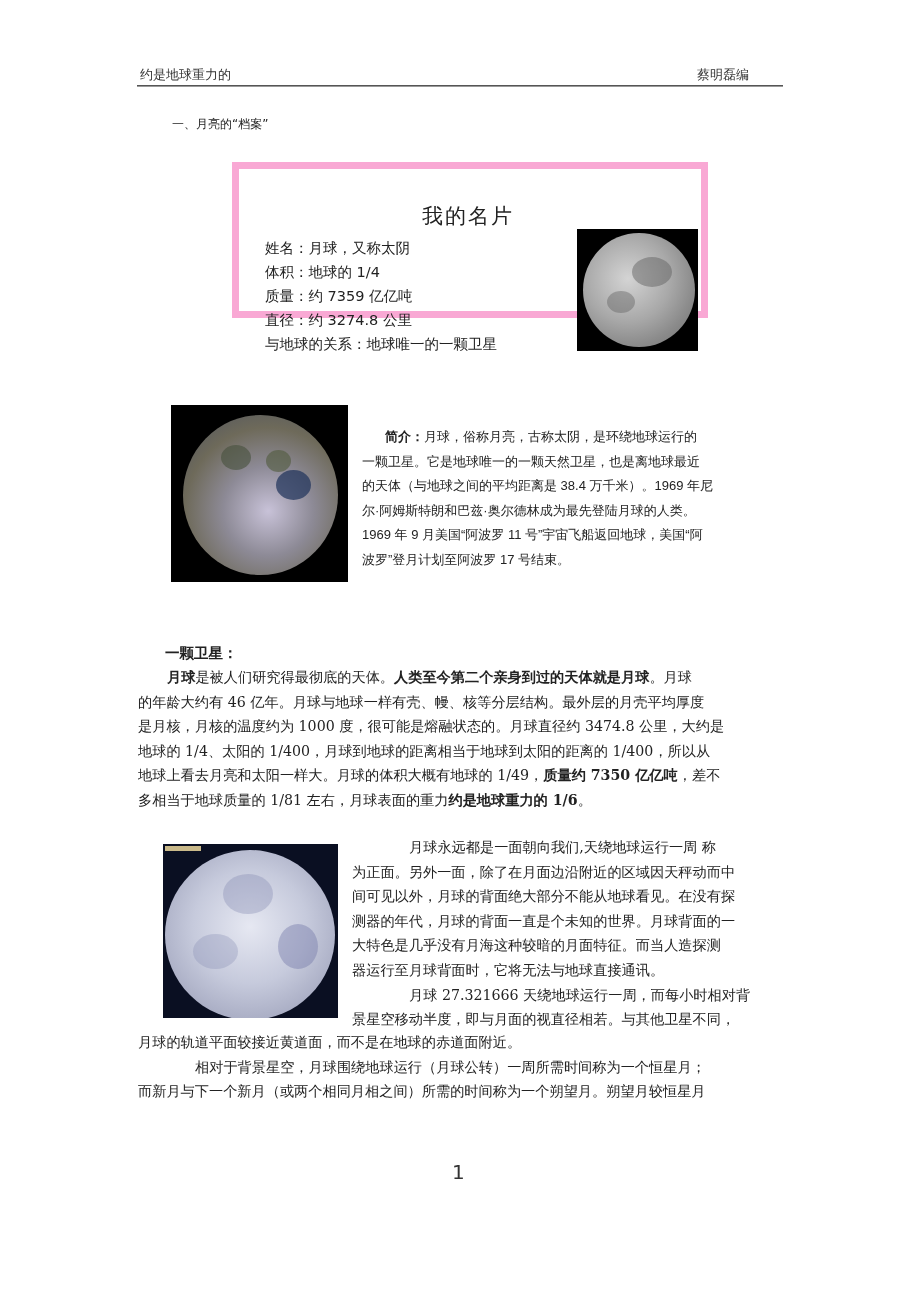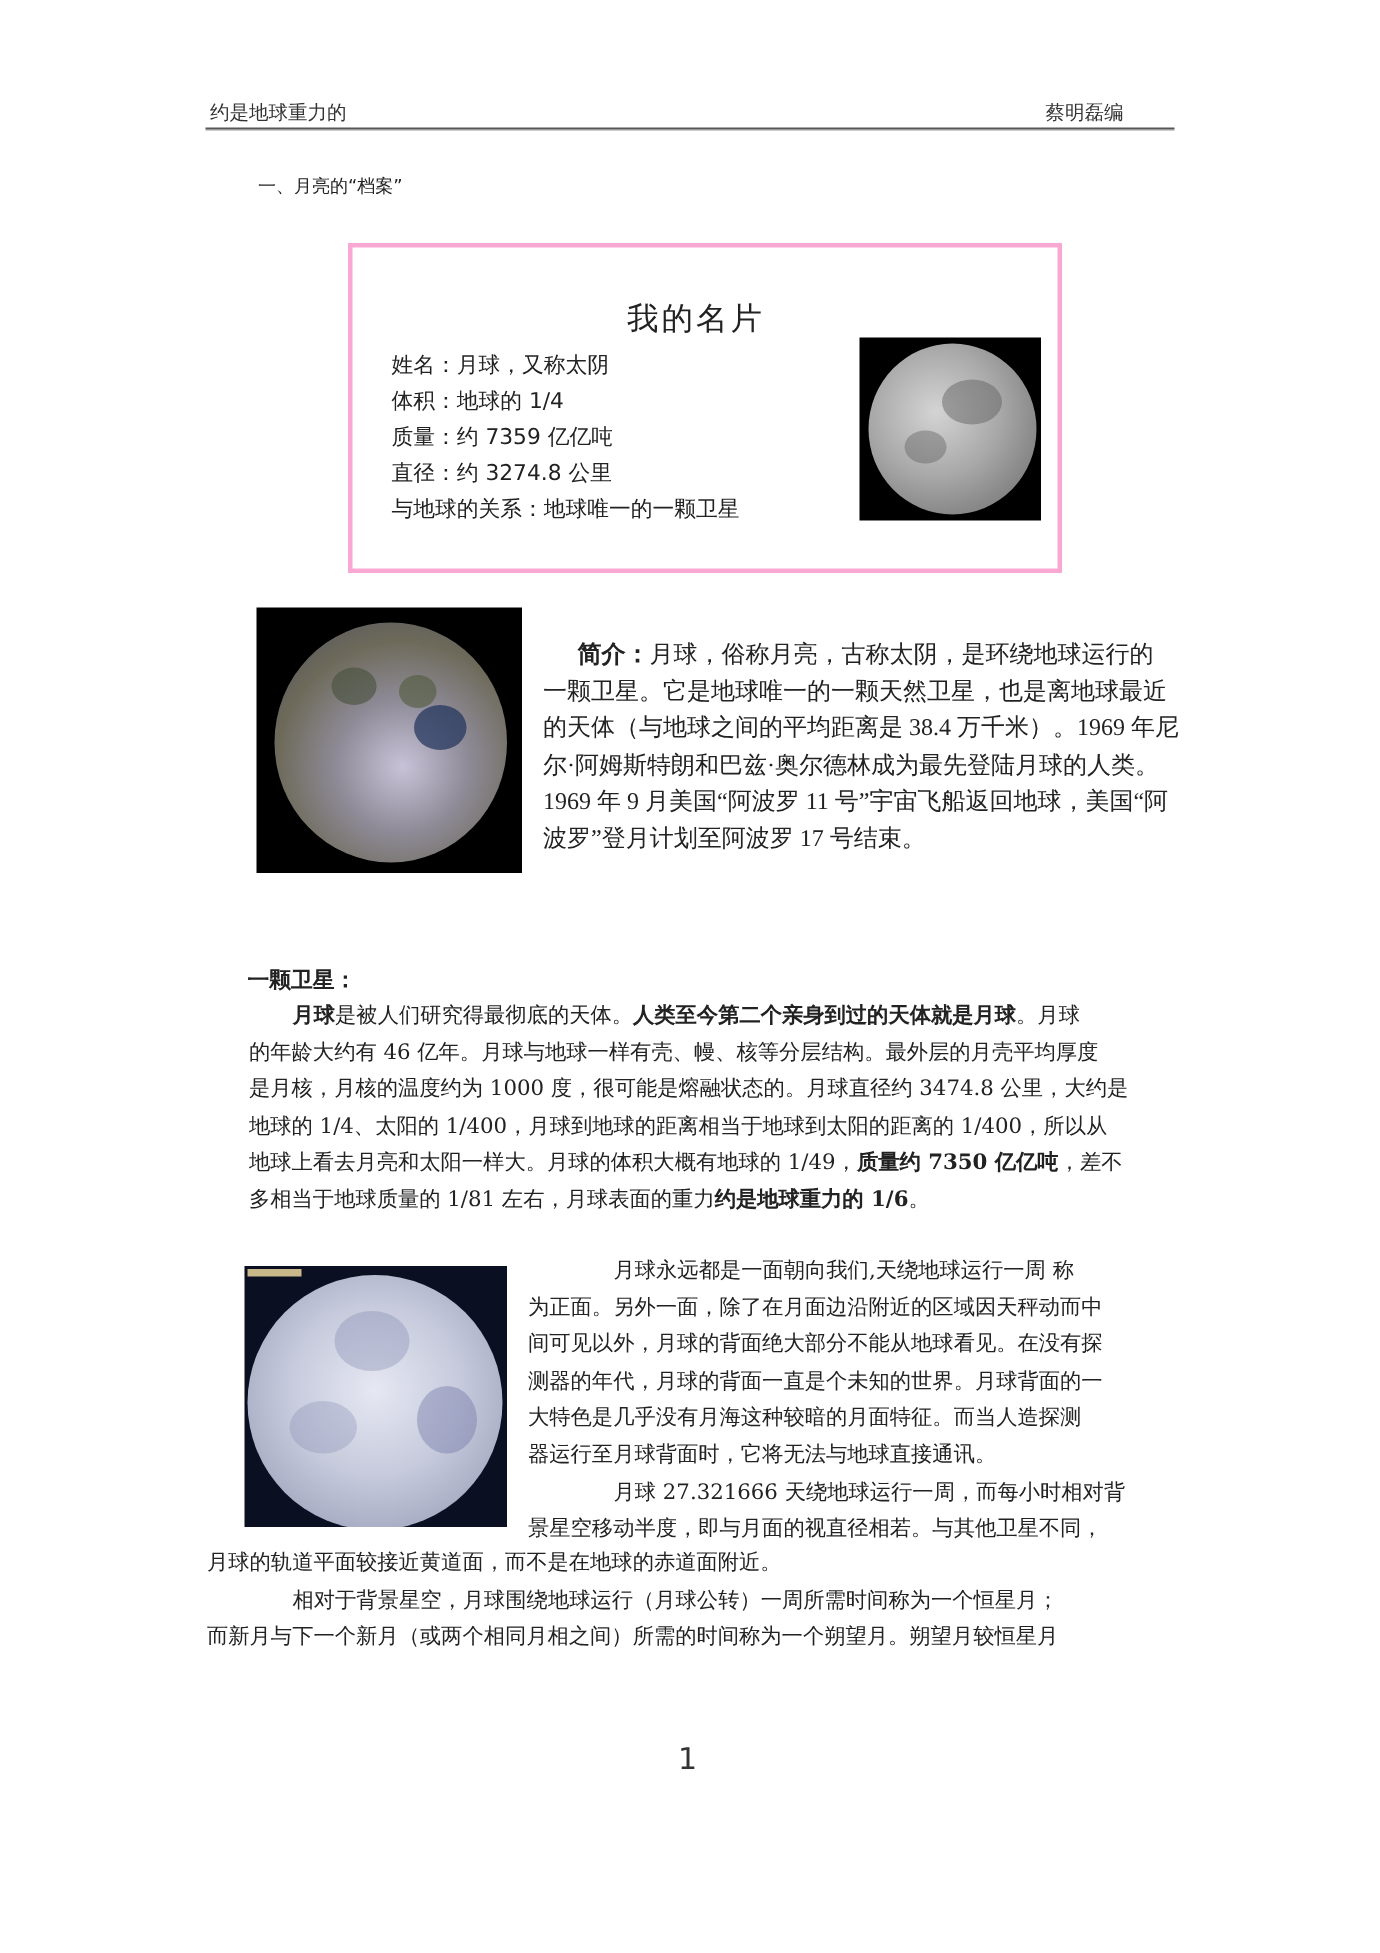--- a/index.html
+++ b/index.html
@@ -3,25 +3,25 @@
 <meta charset="utf-8">
 <style>
   html, body { margin: 0; padding: 0; background: #ffffff; }
   body { width: 920px; height: 1302px; position: relative; overflow: hidden;
          font-family: "DejaVu Serif", "Liberation Serif", serif; color: #222; }
   .abs { position: absolute; }
   .hdr { font-size: 13px; color: #333; font-family: "DejaVu Sans", sans-serif; }
   .hline { position: absolute; left: 137px; top: 85px; width: 646px; height: 0;
            border-top: 1px solid #555; border-bottom: 1px solid #999; }
   .sec { left: 172px; top: 116px; font-size: 12px; font-family: "DejaVu Sans", sans-serif; color: #222; }
-  .card { left: 232px; top: 162px; width: 476px; height: 220px; border: 3px solid #f9a8d4; box-sizing: border-box; }
+  .card { left: 232px; top: 162px; width: 476px; height: 156px; border: 7px solid #f9a8d4; box-sizing: border-box; }
   .card-lines { left: 26px; top: 67px; font-size: 14.5px; line-height: 24px; font-family: "DejaVu Sans", sans-serif; }
   .img { position: absolute; background: #000; overflow: hidden; }
   .moon { position: absolute; border-radius: 50%; }
-  .para { font-size: 16px; line-height: 24.5px; font-family: Liberation Serif, serif; color: #222; }
+  .para { font-size: 13px; line-height: 24.5px; font-family: Liberation Sans, sans-serif; color: #222; }
   .body-text { font-size: 14.2px; line-height: 24.6px; color: #222; font-family: "DejaVu Serif", serif; }
   b { font-weight: bold; }
   .pagenum { left: 452px; top: 1160px; font-size: 20px; font-family: "DejaVu Sans", sans-serif; color: #333; }
 </style>
 </head>
 <body>
 
 <div class="abs hdr" style="left:140px;top:66px;">约是地球重力的</div>
 <div class="abs hdr" style="left:697px;top:66px;">蔡明磊编</div>
 <div class="hline"></div>
@@ -55,21 +55,21 @@
   <div style="padding-left:23px;"><b>简介：</b><span>月球，俗称月亮，古称太阴，是环绕地球运行的</span></div>
   <div>一颗卫星。它是地球唯一的一颗天然卫星，也是离地球最近</div>
   <div>的天体（与地球之间的平均距离是 38.4 万千米）。1969 年尼</div>
   <div>尔·阿姆斯特朗和巴兹·奥尔德林成为最先登陆月球的人类。</div>
   <div>1969 年 9 月美国“阿波罗 11 号”宇宙飞船返回地球，美国“阿</div>
   <div>波罗”登月计划至阿波罗 17 号结束。</div>
 </div>
 
 <div class="abs" style="left:165px;top:644px;font-size:14.5px;font-weight:bold;font-family:'DejaVu Sans',sans-serif;">一颗卫星：</div>
 
-<div class="abs body-text" style="left:138px;top:665px;width:650px;white-space:nowrap;margin-left:28px;">
+<div class="abs body-text" style="left:138px;top:665px;width:650px;white-space:nowrap;">
   <div style="padding-left:29px;"><b>月球</b><span>是被人们研究得最彻底的天体。</span><b>人类至今第二个亲身到过的天体就是月球</b><span>。月球</span></div>
   <div>的年龄大约有 46 亿年。月球与地球一样有壳、幔、核等分层结构。最外层的月壳平均厚度</div>
   <div>是月核，月核的温度约为 1000 度，很可能是熔融状态的。月球直径约 3474.8 公里，大约是</div>
   <div>地球的 1/4、太阳的 1/400，月球到地球的距离相当于地球到太阳的距离的 1/400，所以从</div>
   <div><span>地球上看去月亮和太阳一样大。月球的体积大概有地球的 1/49，</span><b>质量约 7350 亿亿吨</b><span>，差不</span></div>
   <div><span>多相当于地球质量的 1/81 左右，月球表面的重力</span><b>约是地球重力的 1/6</b><span>。</span></div>
 </div>
 
 <div class="img" style="left:163px;top:844px;width:175px;height:174px;background:#0a0f22;">
   <div class="abs" style="left:2px;top:2px;width:36px;height:5px;background:#c9b98a;"></div>

